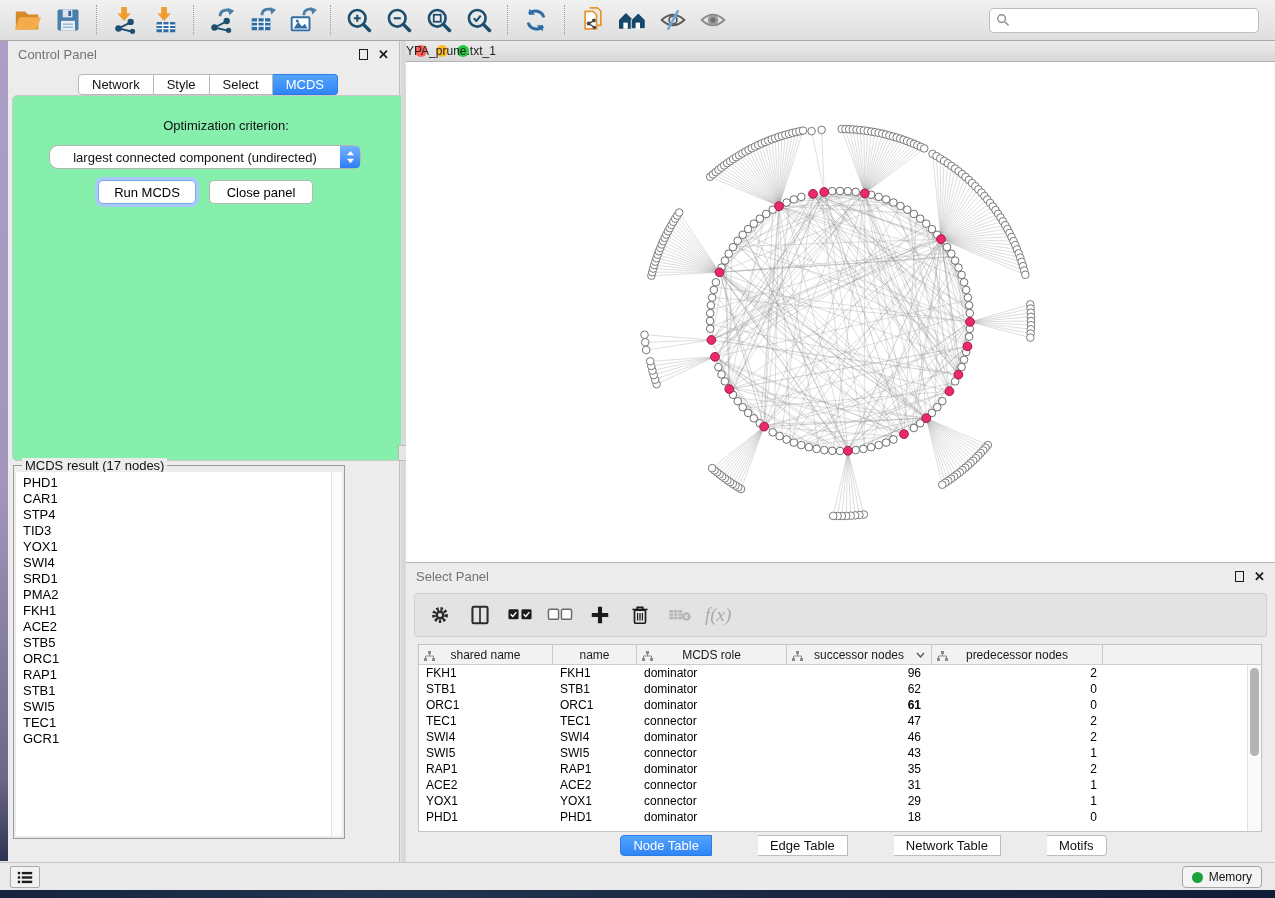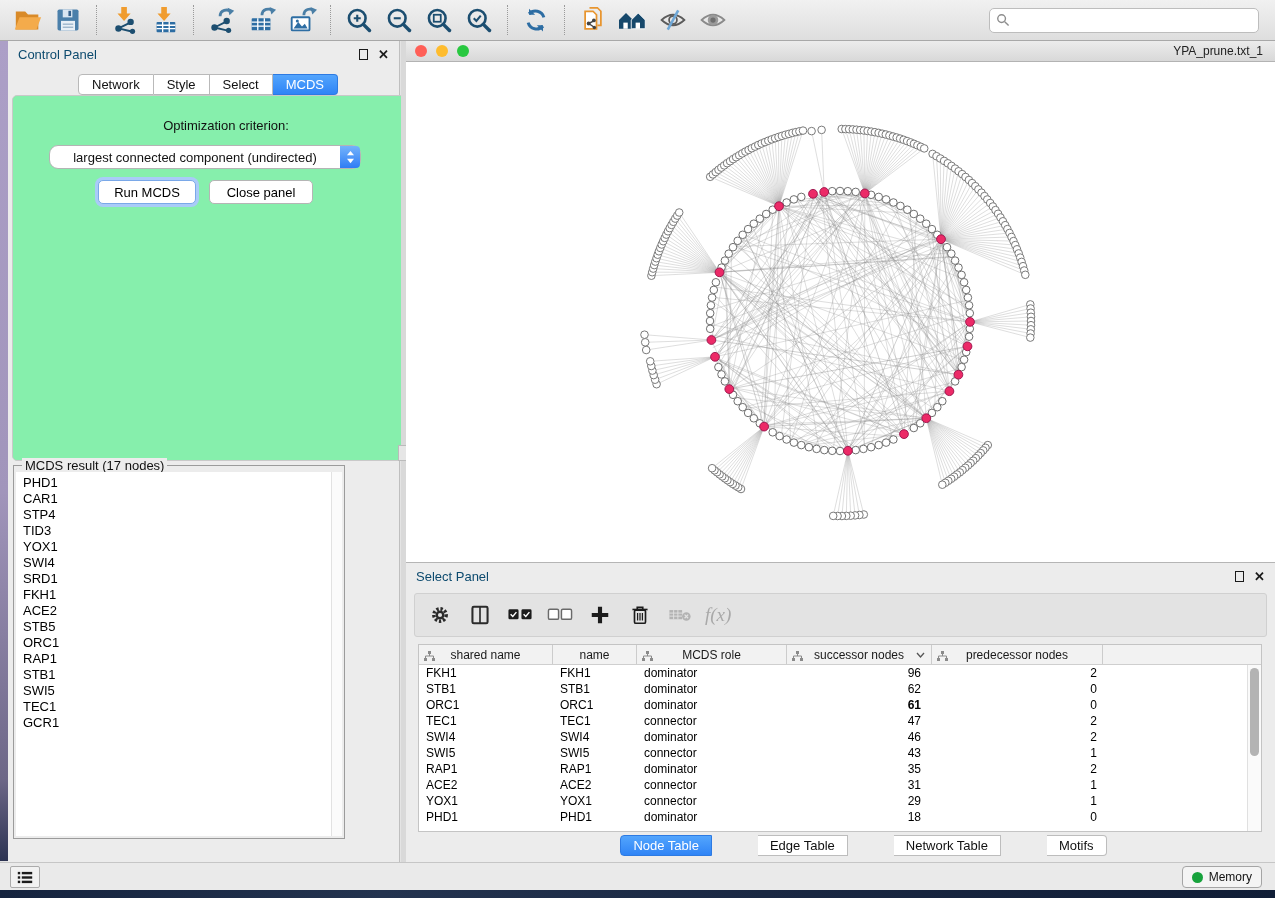--- a/index.html
+++ b/index.html
@@ -19,21 +19,21 @@
 
   
   #wp-left { position:absolute; left:0; top:41px; width:8px; height:820px;
     background:linear-gradient(#ac9fc7 0%, #a195bb 55%, #6d6787 90%, #2c3352 100%); }
   #wp-bottom { position:absolute; left:0; top:890px; width:1275px; height:8px;
     background:linear-gradient(90deg,#15233e,#23334f 30%,#1a2843 60%,#101d36); }
 
   
   #control-panel { position:absolute; left:8px; top:41px; width:392px; height:821px; background:#ececec; border-right:1px solid #bfbfbf; }
   .panel-head { height:26px; display:flex; align-items:center; padding:0 10px; }
-  .panel-head .ttl { font-size:13px; color:#0c4a6e;text-align:right; }
+  .panel-head .ttl { font-size:13px; color:#737373;text-align:right; }
   .panel-head .spacer { flex:1; }
   .float-icon { width:9px; height:11px; border:1.5px solid #1a1a1a; margin-right:10px; }
   .close-icon { font-size:13px; font-weight:bold; color:#1a1a1a; line-height:1; }
 
   #cp-tabs { position:absolute; left:70px; top:33px; height:21px; display:flex; }
   .seg-tab { height:21px; padding:0 13px; display:flex; align-items:center; background:#fff;
     border:1px solid #b9b9b9; border-left:none; font-size:13px; }
   .seg-tab:first-child { border-left:1px solid #b9b9b9; border-radius:4px 0 0 4px; }
   .seg-tab:last-child { border-radius:0 4px 4px 0; }
   .seg-tab.active { background:linear-gradient(#53a5fd,#2f84f6); border-color:#2d7ae2; color:#fff; }
@@ -62,21 +62,21 @@
 
   
   #v-split { position:absolute; left:401px; top:41px; width:5px; height:821px; background:#d9d9d9; }
   #v-split .grip { position:absolute; left:-3px; top:404px; width:10px; height:16px; background:#e6e6e6; border:1px solid #bbb; }
 
   
   #network-panel { position:absolute; left:406px; top:41px; width:869px; height:521px; background:#fff; }
   #net-titlebar { height:21px; background:linear-gradient(#ececec,#d8d8d8); border-bottom:1px solid #b3b3b3;
     display:flex; align-items:center; position:relative; }
   .tl { width:12px; height:12px; border-radius:50%; margin-left:9px; }
-  #net-title { position:absolute; left:0; right:12px; text-align:right; font-size:12px; color:#222; }
+  #net-title { position:absolute; left:0; right:0; text-align:left; font-size:12px; color:#222; }
   #net-canvas { width:869px; height:500px; display:block; background:#fff; }
 
   
   #table-panel { position:absolute; left:406px; top:562px; width:869px; height:300px; background:#ececec; border-top:1px solid #b5b5b5; }
   #tp-toolbar { position:absolute; left:8px; top:30px; width:853px; height:44px; background:#e3e3e3;
     border:1px solid #d0d0d0; border-radius:3px; display:flex; align-items:center; padding:0 10px; }
   .tp-ic { width:30px; height:30px; display:flex; align-items:center; justify-content:center; margin-right:10px; }
   #fx-label { font-family:"Liberation Serif", serif; font-style:italic; font-size:19px; color:#a9a9a9; }
 
   #tbl { position:absolute; left:12px; top:81px; width:844px; height:188px; background:#fff; border:1px solid #c4c4c4; }
@@ -301,20 +301,21 @@
     <span id="mcds-legend">MCDS result (17 nodes)</span>
     <div id="mcds-listwrap">
       <div id="mcds-list">
           <div class="mcds-item">PHD1</div>
           <div class="mcds-item">CAR1</div>
           <div class="mcds-item">STP4</div>
           <div class="mcds-item">TID3</div>
           <div class="mcds-item">YOX1</div>
           <div class="mcds-item">SWI4</div>
           <div class="mcds-item">SRD1</div>
+          <div class="mcds-item">PMA2</div>
           <div class="mcds-item">FKH1</div>
           <div class="mcds-item">ACE2</div>
           <div class="mcds-item">STB5</div>
           <div class="mcds-item">ORC1</div>
           <div class="mcds-item">RAP1</div>
           <div class="mcds-item">STB1</div>
           <div class="mcds-item">SWI5</div>
           <div class="mcds-item">TEC1</div>
           <div class="mcds-item">GCR1</div>
         </div>

